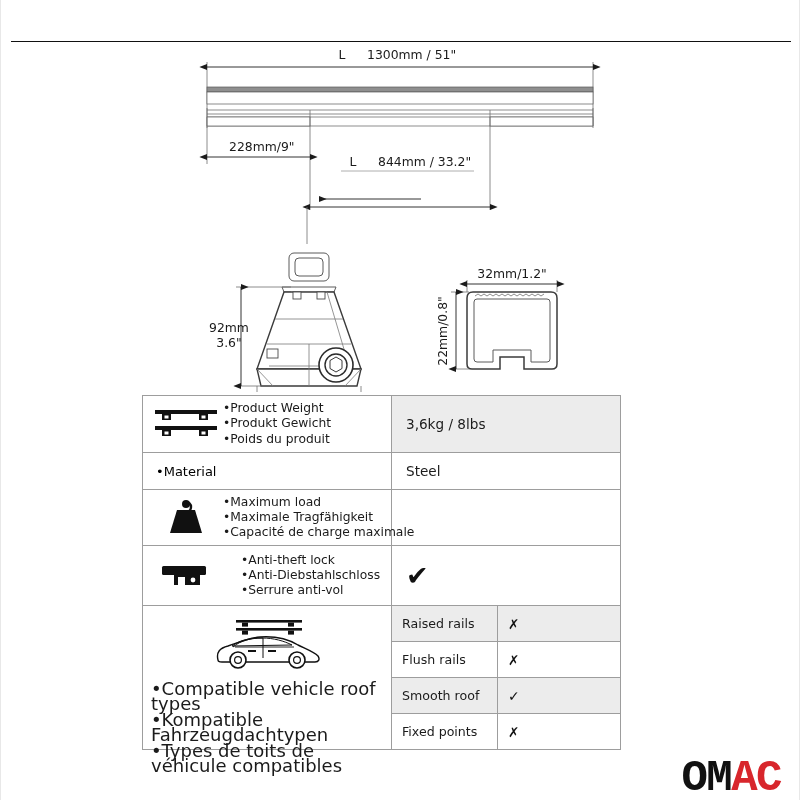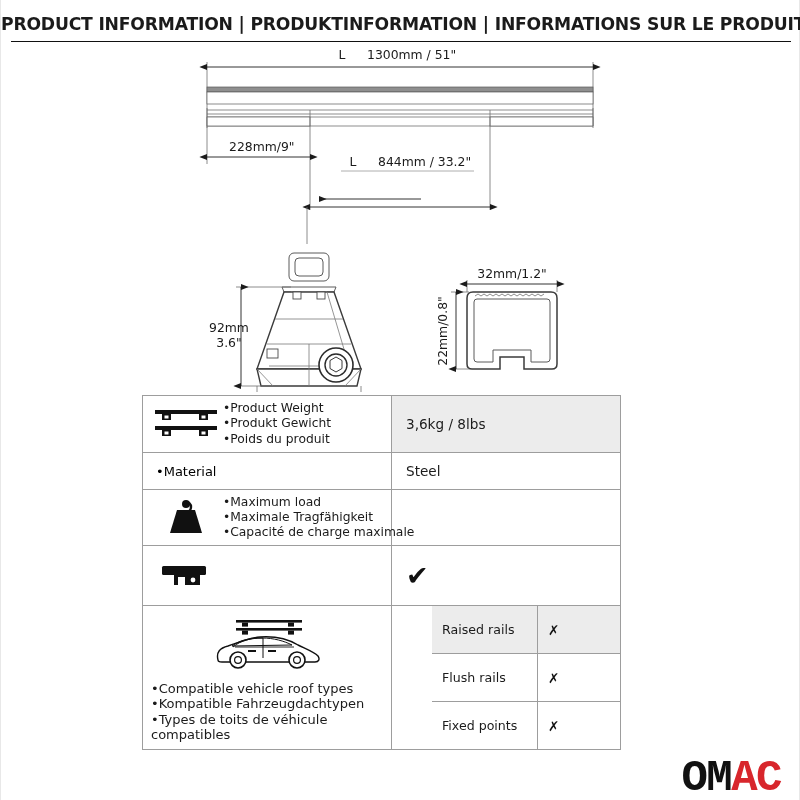--- a/index.html
+++ b/index.html
@@ -126,36 +126,35 @@
     align-items: flex-start;
     padding: 6px 8px 0 8px;
     background: #fff;
   }
   #rooftype-car-icon {
     align-self: center;
     margin-top: 2px;
   }
   #rooftype-text {
     margin-top: 5px;
-    font-size: 13px;
+    font-size: 18px;
     line-height: 15.4px;
     color: #1b1b1b;
   }
 
   #rooftype-right {
     flex: 1 1 auto;
     display: flex;
     flex-direction: column;
   }
   .rt-row {
     display: flex;
     flex: 1 1 0;
     border-bottom: 1px solid #9d9d9d;
     align-items: flex-start;
-    margin-left: 40px;
   }
   .rt-row:last-child { border-bottom: none; }
   .rt-name {
     width: 106px;
     flex: 0 0 106px;
     padding-left: 10px;
     font-size: 12.6px;
     color: #1b1b1b;
     border-right: 1px solid #9d9d9d;
     height: 100%;
@@ -193,21 +192,20 @@
     line-height: 1;
   }
   #logo .om { color: #111111; }
   #logo .ac { color: #d8262c; }
 </style>
 </head>
 <body>
 
 <div id="page">
 
-  <div id="header-title">PRODUCT INFORMATION | PRODUKTINFORMATION | INFORMATIONS SUR LE PRODUIT</div>
   <div id="header-rule"></div>
 
   <div id="drawing">
     <svg width="800" height="348" viewBox="0 0 800 348" xmlns="http://www.w3.org/2000/svg">
       <defs>
         <marker id="arrL" markerWidth="9" markerHeight="7" refX="8.5" refY="3.5" orient="auto">
           <path d="M9,0 L0,3.5 L9,7 z" fill="#1b1b1b"></path>
         </marker>
         <marker id="arrR" markerWidth="9" markerHeight="7" refX="0.5" refY="3.5" orient="auto">
           <path d="M0,0 L9,3.5 L0,7 z" fill="#1b1b1b"></path>
@@ -406,20 +404,25 @@
     <div class="srow" id="row-lock">
       <div class="scell-label">
         <div class="icon-box">
           <svg width="56" height="30" viewBox="0 0 56 30">
             <rect x="4" y="5" width="44" height="9" rx="1.5" fill="#111"></rect>
             <rect x="16" y="14" width="26" height="10" fill="#111"></rect>
             <rect x="20" y="16" width="7" height="8" fill="#fff"></rect>
             <circle cx="35" cy="19" r="2.4" fill="#fff"></circle>
           </svg>
         </div>
+        <div class="lang-list" style="margin-left:18px;">
+          <div>•Anti-theft lock</div>
+          <div>•Anti-Diebstahlschloss</div>
+          <div>•Serrure anti-vol</div>
+        </div>
       </div>
       <div class="scell-value plain">
         <span class="bigcheck">✔</span>
       </div>
     </div>
 
     <div class="srow" id="row-rooftypes">
       <div id="rooftype-left">
         <div id="rooftype-car-icon">
           <svg width="118" height="58" viewBox="0 0 118 58">
@@ -456,20 +459,24 @@
 
       <div id="rooftype-right">
         <div class="rt-row shade">
           <div class="rt-name">Raised rails</div>
           <div class="rt-mark mark-x">✗</div>
         </div>
         <div class="rt-row plain">
           <div class="rt-name">Flush rails</div>
           <div class="rt-mark mark-x">✗</div>
         </div>
+        <div class="rt-row shade">
+          <div class="rt-name">Smooth roof</div>
+          <div class="rt-mark mark-check">✓</div>
+        </div>
         <div class="rt-row plain">
           <div class="rt-name">Fixed points</div>
           <div class="rt-mark mark-x">✗</div>
         </div>
       </div>
     </div>
   </div>
 
   <div id="logo">
     <span class="om">OM</span><span class="ac">AC</span>

